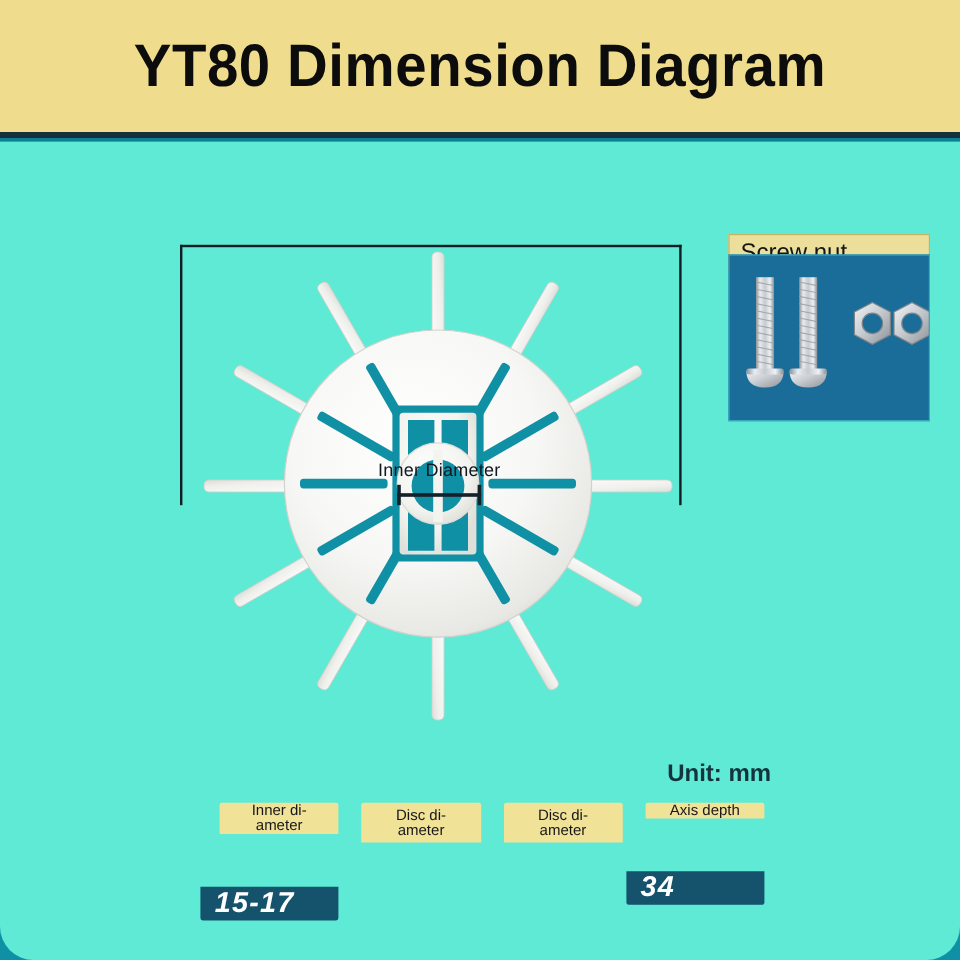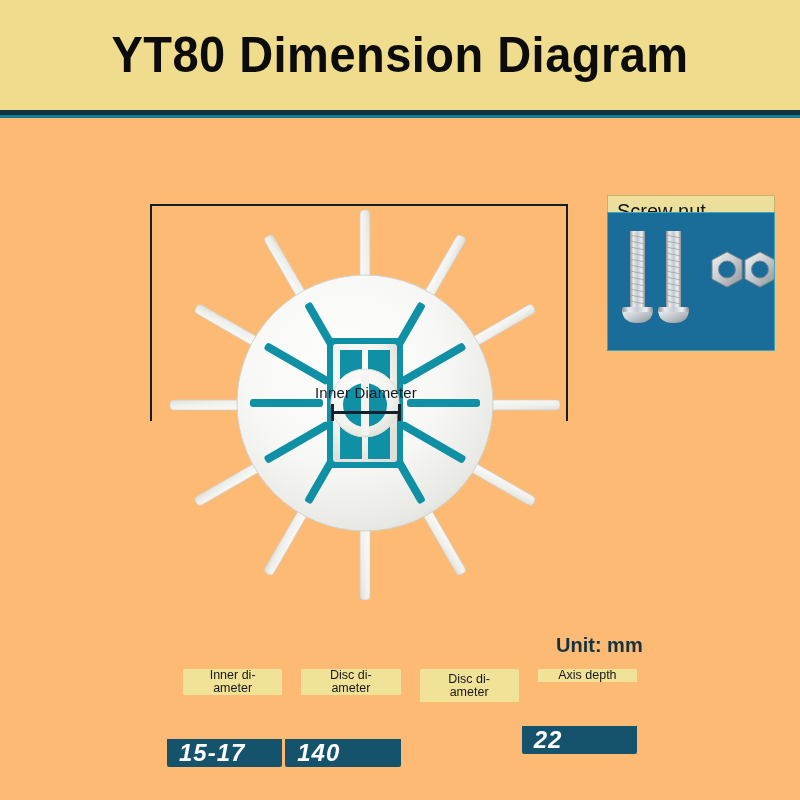--- a/index.html
+++ b/index.html
@@ -11,21 +11,22 @@
     width: 800px;
     height: 800px;
     overflow: hidden;
     font-family: "Liberation Sans", sans-serif;
     background: #1090a5;
   }
   #page {
     position: relative;
     width: 800px;
     height: 800px;
-    background: #fdba74;
+    background: #5eead4;
+    border-radius: 28px;
   }
 
   
   #header-band {
     position: absolute;
     left: 0;
     top: 0;
     width: 800px;
     height: 110px;
     background: #efdd8d;
@@ -460,33 +461,32 @@
       </div>
       <div class="spec-val">15-17</div>
     </div>
     <div class="spec-col">
       <div class="spec-head">
         <span>
           <span>Disc di-</span><br>
           <span>ameter</span>
         </span>
       </div>
-      <div class="spec-val">140</div>
     </div>
     <div class="spec-col">
       <div class="spec-head">
         <span>
           <span>Disc di-</span><br>
           <span>ameter</span>
         </span>
       </div>
     </div>
     <div class="spec-col">
       <div class="spec-head">
         <span>
           <span>Axis depth</span>
         </span>
       </div>
-      <div class="spec-val">22</div>
+      <div class="spec-val">34</div>
     </div>
   </div>
 
 </div>
 
 </body></html>

